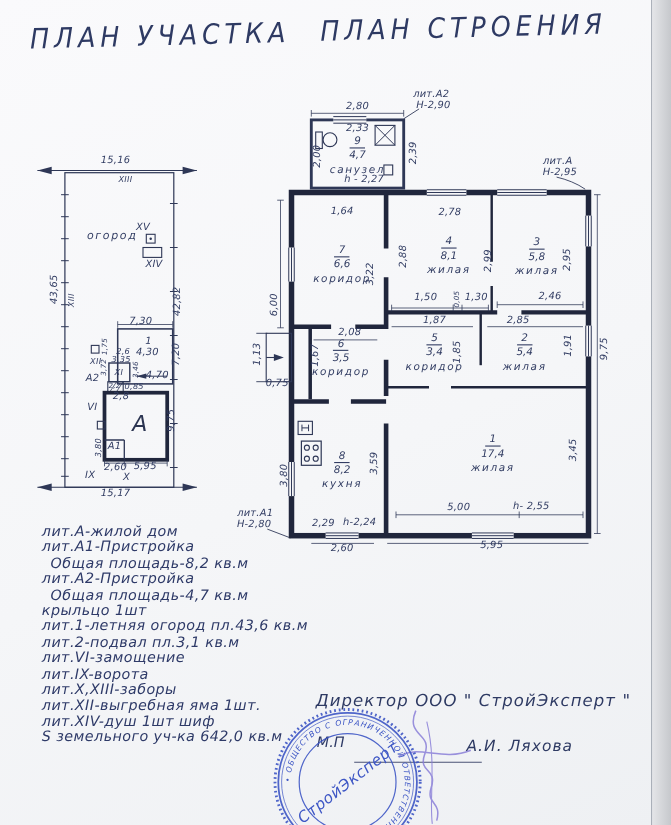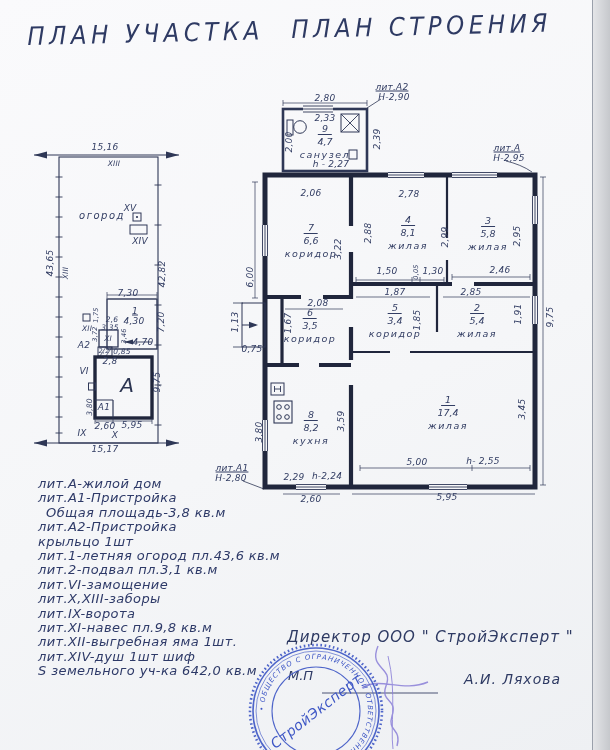--- a/index.html
+++ b/index.html
@@ -10,36 +10,36 @@
   .scan-strip{position:absolute;top:0;right:0;width:17px;height:100%;
     background:linear-gradient(to right,#e4e5e8,#c6c8cc);}
   .scan-line{position:absolute;top:0;right:17px;width:1px;height:100%;background:#9aa0ab;}
   .title{position:absolute;font-style:italic;font-size:23px;letter-spacing:4.5px;
     white-space:nowrap;color:#2e3a63;transform:scaleY(1.1) rotate(-1.3deg);transform-origin:left top;}
   .lbl{position:absolute;font-style:italic;font-size:9px;line-height:9px;white-space:nowrap;
     letter-spacing:.2px;transform:translate(-50%,-50%);color:#323d63;}
   .v{transform:translate(-50%,-50%) rotate(-90deg);}
   .s{font-size:7.5px;}
   .xs{font-size:6.5px;}
-  .u{text-decoration:underline;}
+  .u{}
   .big-a{position:absolute;font-style:italic;font-size:20px;transform:translate(-50%,-50%);color:#2b3451;}
   .room{position:absolute;display:flex;flex-direction:column;align-items:center;
     transform:translateX(-50%);font-style:italic;color:#323d63;}
   .room .num{font-size:9.5px;line-height:11px;border-bottom:1px solid currentColor;padding:0 4px;}
   .room .area{font-size:9.5px;line-height:11px;margin-top:1px;}
   .room .name{font-size:9.5px;line-height:10px;letter-spacing:1.5px;margin-top:3px;}
   .legend{position:absolute;left:38px;top:477px;font-style:italic;font-size:13px;
     line-height:14.4px;letter-spacing:.4px;color:#2e3a68;}
   .legend div{white-space:nowrap;}
   .in1{margin-left:14px;}
   .in2{margin-left:8px;}
   .director{position:absolute;left:287px;top:628px;font-style:italic;font-size:15px;
     letter-spacing:1px;white-space:nowrap;color:#2e3a63;}
   .mp{position:absolute;left:288px;top:668px;font-style:italic;font-size:13px;color:#2f3b66;}
-  .sig-name{position:absolute;left:464px;top:671px;font-style:italic;font-size:14px;
+  .sig-name{position:absolute;left:424px;top:671px;font-style:italic;font-size:14px;
     letter-spacing:1px;white-space:nowrap;color:#2e3a63;}
   .garden{letter-spacing:1.5px;font-size:10px;}
 </style>
 </head>
 <body>
 
 <div class="page">
 
   <svg class="ovl" width="610" height="750" viewBox="0 0 610 750">
 
@@ -186,21 +186,21 @@
   <span class="lbl u" style="left:507px;top:148px">лит.А</span>
   <span class="lbl" style="left:509px;top:158px">Н-2,95</span>
   <span class="lbl u" style="left:232px;top:468px">лит.А1</span>
   <span class="lbl" style="left:231px;top:478px">Н-2,80</span>
 
   <span class="lbl" style="left:325px;top:98px">2,80</span>
   <span class="lbl" style="left:325px;top:118px">2,33</span>
   <span class="lbl v" style="left:289px;top:142px">2,00</span>
   <span class="lbl v" style="left:377px;top:139px">2,39</span>
   <span class="lbl" style="left:331px;top:164px">h - 2,27</span>
-  <span class="lbl" style="left:311px;top:193px">2,06</span>
+  <span class="lbl" style="left:311px;top:193px">1,64</span>
   <span class="lbl v" style="left:338px;top:249px">3,22</span>
   <span class="lbl v" style="left:368px;top:233px">2,88</span>
   <span class="lbl" style="left:409px;top:194px">2,78</span>
   <span class="lbl v" style="left:445px;top:237px">2,99</span>
   <span class="lbl v" style="left:517px;top:236px">2,95</span>
   <span class="lbl v" style="left:250px;top:277px">6,00</span>
   <span class="lbl" style="left:387px;top:271px">1,50</span>
   <span class="lbl v xs" style="left:416px;top:272px">0,05</span>
   <span class="lbl" style="left:433px;top:271px">1,30</span>
   <span class="lbl" style="left:500px;top:270px">2,46</span>
@@ -265,29 +265,29 @@
   </div>
   <div class="room" style="left:448px;top:394px">
     <span class="num">1</span>
     <span class="area">17,4</span>
     <span class="name">жилая</span>
   </div>
 
   <div class="legend">
     <div>лит.А-жилой дом</div>
     <div>лит.А1-Пристройка</div>
-    <div class="in2">Общая площадь-3,8 кв.м</div>
+    <div class="in2">Общая площадь-8,2 кв.м</div>
     <div>лит.А2-Пристройка</div>
+    <div class="in2">Общая площадь-4,7 кв.м</div>
     <div>крыльцо 1шт</div>
     <div>лит.1-летняя огород пл.43,6 кв.м</div>
     <div>лит.2-подвал пл.3,1 кв.м</div>
     <div>лит.VI-замощение</div>
+    <div>лит.IX-ворота</div>
     <div>лит.X,XIII-заборы</div>
-    <div>лит.IX-ворота</div>
-    <div>лит.XI-навес пл.9,8 кв.м</div>
     <div>лит.XII-выгребная яма 1шт.</div>
     <div>лит.XIV-душ 1шт шиф</div>
     <div>S земельного уч-ка 642,0 кв.м</div>
   </div>
 
   <div class="director">Директор ООО " СтройЭксперт "</div>
   <div class="mp">М.П</div>
   <div class="sig-name">А.И. Ляхова</div>
 
   <svg class="ovl" style="left:350px;top:638px" width="100" height="112" viewBox="0 0 100 112">

